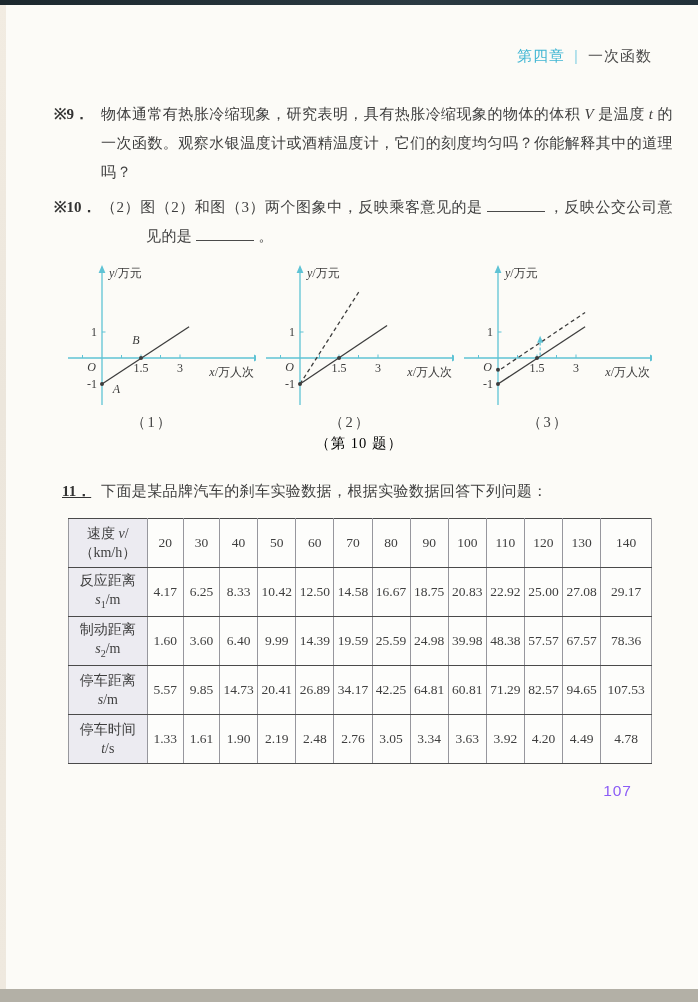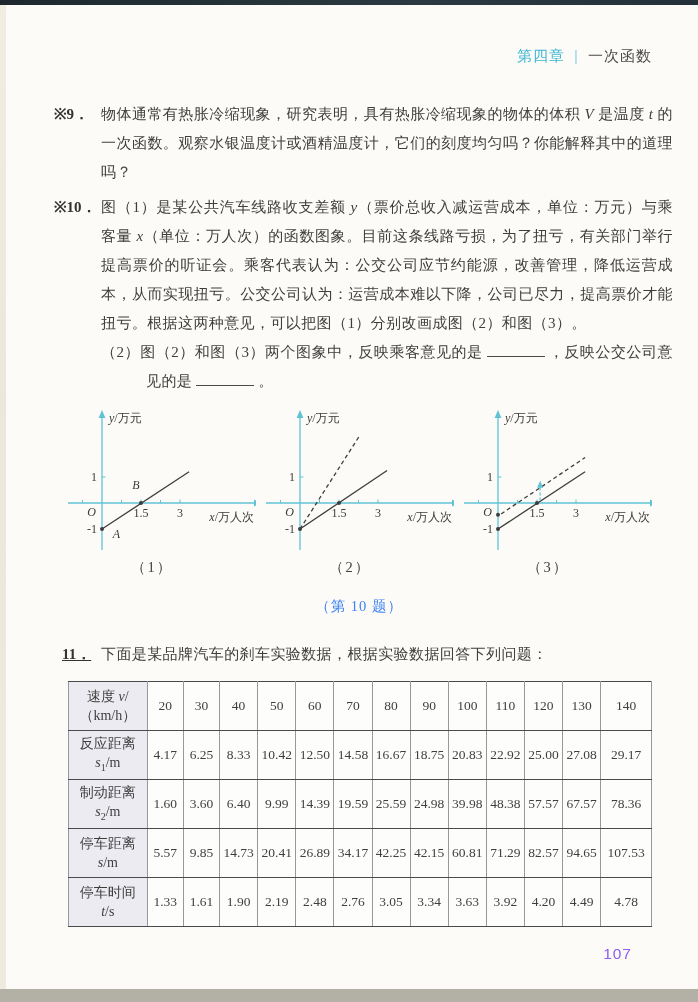--- a/index.html
+++ b/index.html
@@ -31,21 +31,21 @@
   .sub-hang{padding-left:45px;text-indent:-45px;}
   .it{font-style:italic;font-family:"Liberation Serif",serif;}
   .sub{vertical-align:sub;font-size:10px;}
   .blank{display:inline-block;border-bottom:1.2px solid #4a4a4a;height:15px;margin:0 4px;vertical-align:baseline;}
 
   
   .figures{margin:12px 0 0 10px;width:586px;display:flex;justify-content:space-between;}
   .fig{width:190px;}
   .fig svg{display:block;}
   .fig-caption{width:172px;text-align:center;font-size:14.5px;color:#3e3e3e;margin-top:2px;letter-spacing:2px;}
-  .group-caption{width:586px;margin-left:10px;text-align:center;font-size:14.5px;color:#3b82f6;margin-top:20px;letter-spacing:1px;}
+  .group-caption{width:586px;margin-left:10px;text-align:center;font-size:14.5px;color:#000000;margin-top:2px;letter-spacing:1px;}
   .gtxt{font-family:"Liberation Serif",serif;font-size:12px;fill:#3b3b3b;}
   .git{font-style:italic;}
 
   
   table.exp{border-collapse:collapse;margin:12px 0 0 12px;table-layout:fixed;
     border:1.6px solid #474747;background:#fdfdfb;}
   table.exp th{width:86px;background:#ecebf1;font-weight:400;font-size:14px;line-height:19px;padding:2px 0;}
   table.exp td{width:37px;font-size:13.5px;text-align:center;color:#3f3f3f;padding:0 1px;}
   table.exp td:last-child{width:52px;margin-top:36px;}
   table.exp th,table.exp td{border-left:1px solid #97979d;border-right:1px solid #97979d;
@@ -67,21 +67,20 @@
       <span class="chapter">第四章</span><span class="divider">|</span><span class="book-title">一次函数</span>
     </div>
 
     <div class="problem p9">
       <span class="plabel">※9．</span>
       <div><span>物体通常有热胀冷缩现象，研究表明，具有热胀冷缩现象的物体的体积 </span><span class="it">V</span><span> 是温度 </span><span class="it">t</span><span> 的一次函数。观察水银温度计或酒精温度计，它们的刻度均匀吗？你能解释其中的道理吗？</span></div>
     </div>
 
     <div class="problem p10">
       <span class="plabel">※10．</span>
-      <div><span>图（1）是某公共汽车线路收支差额 </span><span class="it">y</span><span>（票价总收入减运营成本，单位：万元）与乘客量 </span><span class="it">x</span><span>（单位：万人次）的函数图象。目前这条线路亏损，为了扭亏，有关部门举行提高票价的听证会。乘客代表认为：公交公司应节约能源，改善管理，降低运营成本，从而实现扭亏。公交公司认为：运营成本难以下降，公司已尽力，提高票价才能扭亏。根据这两种意见，可以把图（1）分别改画成图（2）和图（3）。</span></div>
       <div class="subitem sub-hang"><span>（2）图（2）和图（3）两个图象中，反映乘客意见的是</span><span class="blank" style="width: 58px;"></span><span>，反映公交公司意见的是</span><span class="blank" style="width: 58px;"></span><span>。</span></div>
     </div>
 
     <div class="figures">
       <div class="fig">
         <svg width="190" height="148" viewBox="0 0 190 148">
             <line x1="2" y1="95" x2="190" y2="95" stroke="#5fc3d5" stroke-width="1.3"></line>
             <polygon points="196,95 188,91.6 188,98.4" fill="#5fc3d5"></polygon>
             <line x1="36" y1="142" x2="36" y2="8" stroke="#5fc3d5" stroke-width="1.3"></line>
             <polygon points="36,2 32.6,10 39.4,10" fill="#5fc3d5"></polygon>
@@ -233,21 +232,21 @@
               <div><span>停车距离</span></div>
               <div><span class="it">s</span><span>/m</span></div>
             </th>
             <td>5.57</td>
             <td>9.85</td>
             <td>14.73</td>
             <td>20.41</td>
             <td>26.89</td>
             <td>34.17</td>
             <td>42.25</td>
-            <td>42.15</td>
+            <td>64.81</td>
             <td>60.81</td>
             <td>71.29</td>
             <td>82.57</td>
             <td>94.65</td>
             <td>107.53</td>
           </tr>
           <tr>
             <th>
               <div><span>停车时间</span></div>
               <div><span class="it">t</span><span>/s</span></div>

